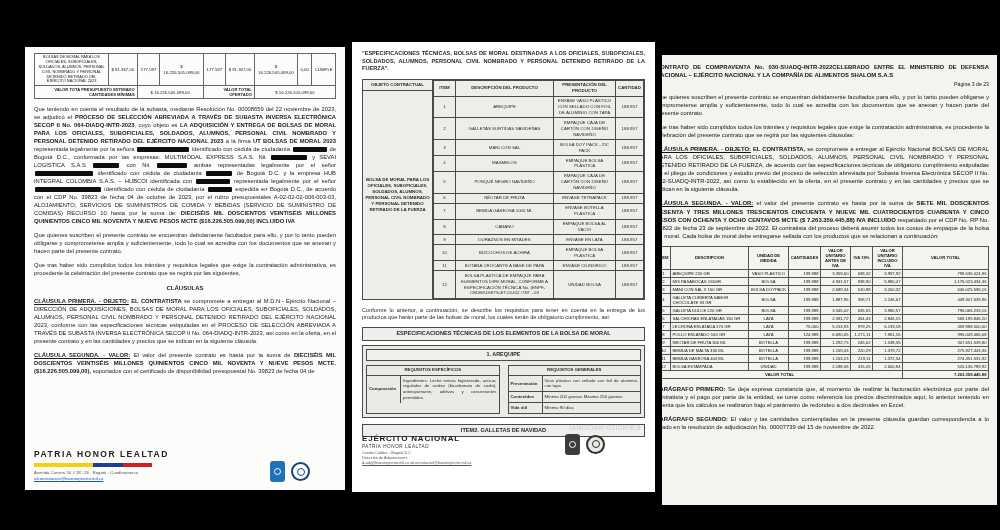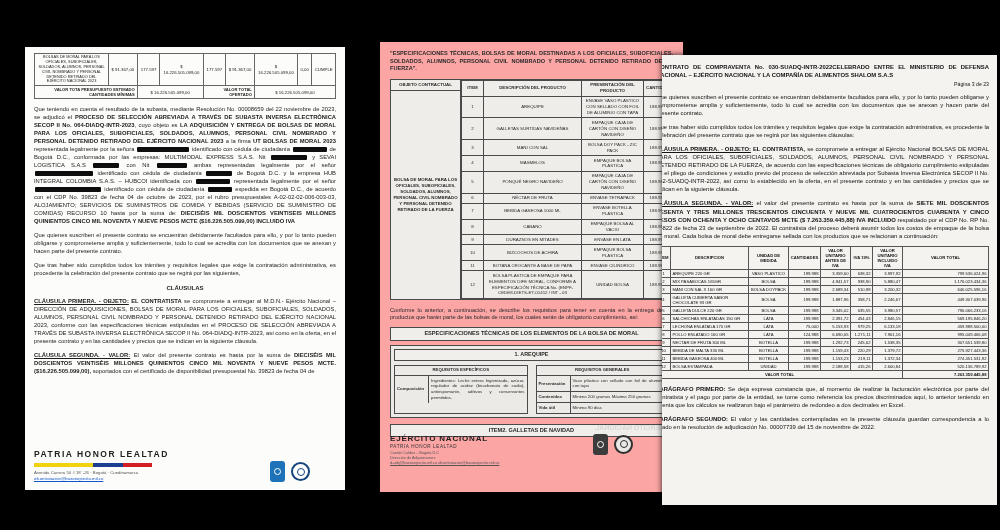--- a/index.html
+++ b/index.html
@@ -35,22 +35,22 @@
   .logo-sq{width:15px;height:21px;border-radius:3px;background:var(--logo_blue);
            display:flex;align-items:center;justify-content:center;}
   .logo-sq .ring{width:7px;height:7px;border:1.5px solid #fff;border-radius:50%;}
   .logo-ring{width:19px;height:19px;border-radius:50%;border:2.5px solid var(--logo_navy);
              display:flex;align-items:center;justify-content:center;background:#fff;}
   .logo-ring .inner{width:8px;height:8px;border:1px solid var(--logo_navy);border-radius:50%;}
   .gray .logo-sq{background:#3c3c3c;}
   .gray .logo-ring{border-color:#2f2f2f;background:#e9e8e5;}
   .gray .logo-ring .inner{border-color:#2f2f2f;}
   
-  #page2{left:352px;top:42px;width:303px;height:450px;background:#fca5a5;color:#2a2a2a;
-         padding:8px 10px;font-size:5.6px;line-height:1.35;margin-left:28px;}
+  #page2{left:352px;top:42px;width:303px;height:450px;background:#ffffff;color:#2a2a2a;
+         padding:8px 10px;font-size:5.6px;line-height:1.35;}
   #page2 .title{font-weight:bold;text-align:justify;margin:0 0 6px 0;}
   .t2wrap{border:0.5px solid #4a4a4a;display:flex;margin:0 0 7px 0;font-size:4.4px;background:#eeede9;}
   .t2left{width:70px;border-right:0.5px solid #4a4a4a;display:flex;flex-direction:column;}
   .t2lh{border-bottom:0.5px solid #4a4a4a;font-weight:bold;text-align:center;padding:2px 1px;}
   .t2lcell{flex:1;display:flex;align-items:center;justify-content:center;text-align:center;
            font-weight:bold;padding:2px;}
   table.t2{border-collapse:collapse;flex:1;font-size:4.4px;}
   table.t2 th,table.t2 td{border:0.5px solid #4a4a4a;padding:1.5px 2px;text-align:center;vertical-align:middle;}
   table.t2 th{font-weight:bold;}
   #page2 .note{text-align:justify;margin:0 0 5px 0;}

